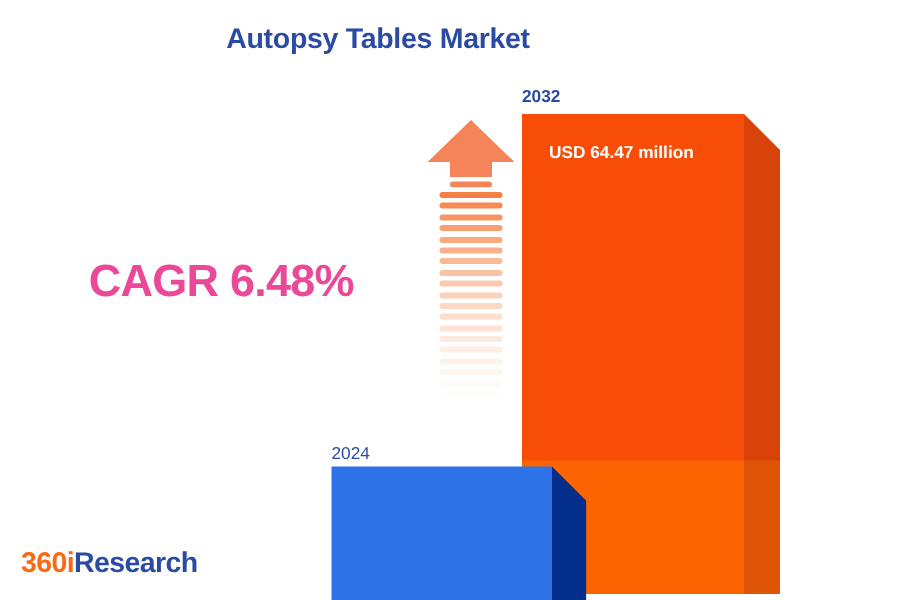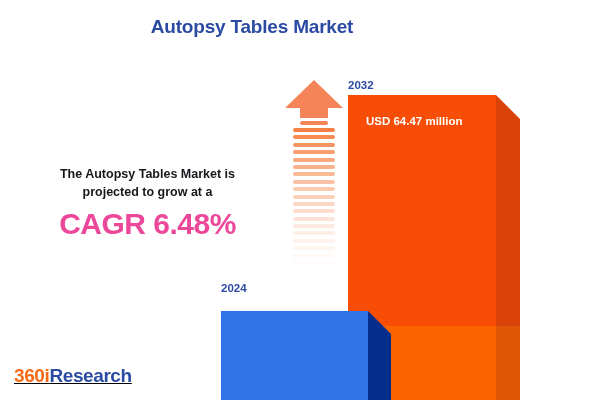--- a/index.html
+++ b/index.html
@@ -80,21 +80,21 @@
     border-radius: 2px;
     margin-bottom: 3.4px;
   }
 
   
   .bar-group { position: absolute; }
 
   
   #bar-2032 {
     left: 348px;
-    top: 95px;
+    top: 76px;
     width: 172px;
     height: 256px;
   }
   #bar-2032-front {
     position: absolute;
     left: 0;
     top: 0;
     width: 148px;
     height: 320px;
     background: #F74D06;
@@ -132,21 +132,20 @@
     font-weight: bold;
     color: #ffffff;
   }
   #label-2032-year {
     position: absolute;
     left: 348px;
     top: 59px;
     font-size: 11.5px;
     font-weight: bold;
     color: #2B4BA3;
-    margin-top: 20px;
   }
 
   
   #bar-2024 {
     left: 221px;
     top: 311px;
     width: 170px;
     height: 89px;
   }
   #bar-2024-front {
@@ -170,51 +169,46 @@
     position: absolute;
     left: 19px;
     top: 19px;
     font-size: 11.5px;
     font-weight: bold;
     color: #ffffff;
   }
   #label-2024-year {
     position: absolute;
     left: 221px;
-    top: 282px;
-    font-size: 11.5px;
-    font-weight: bold;
+    top: 297px;
+    font-size: 11.5px;
+    font-weight: normal;
     color: #2B4BA3;
   }
 
   
   #logo {
     position: absolute;
     left: 14px;
     top: 365px;
     font-size: 19px;
     font-weight: bold;
     letter-spacing: -0.4px;
-    text-decoration: underline;
   }
   #logo-360i { color: #F96A16; }
   #logo-research { color: #2B4BA3; }
 </style>
 </head>
 <body>
 
 <div id="canvas">
 
   <div id="chart-title">Autopsy Tables Market</div>
 
   <div id="statement">
-    <div id="statement-text">
-      <span>The Autopsy Tables Market is</span><br>
-      <span>projected to grow at a</span>
-    </div>
     <div id="cagr-value">CAGR 6.48%</div>
   </div>
 
   <div id="growth-arrow">
     <svg id="arrow-head" viewBox="0 0 62 47">
       <polygon points="31,2 60,30 45,30 45,40 17,40 17,30 2,30" fill="#F58559"></polygon>
       <rect x="17" y="43" width="28" height="4" rx="2" fill="#F58559"></rect>
     </svg>
     <div id="arrow-rungs">
         <div class="rung" style="background: rgb(245, 128, 67); opacity: 1;"></div>

